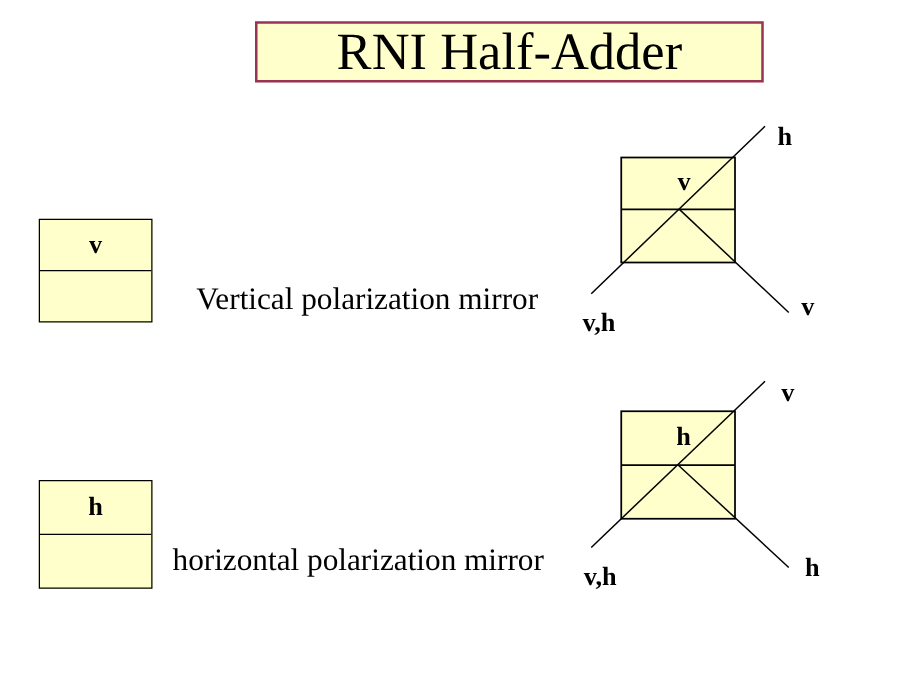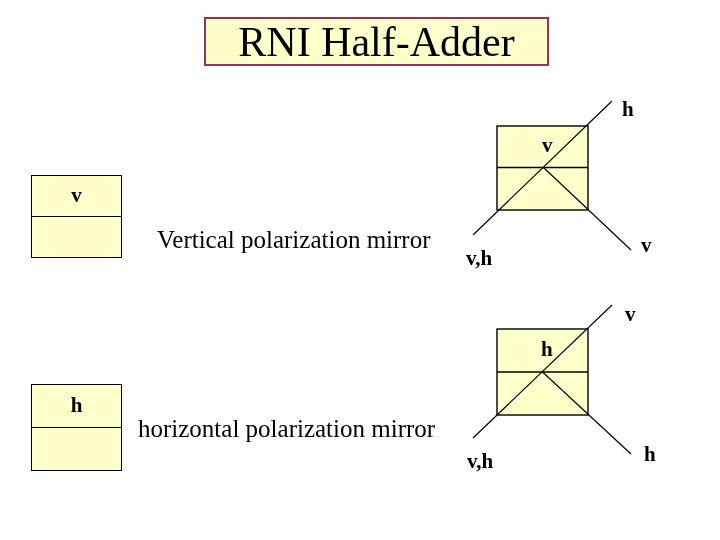--- a/index.html
+++ b/index.html
@@ -21,21 +21,21 @@
     width: 720px; height: 540px;
   }
   .overlay {
     position: absolute;
     left: 0; top: 0;
     width: 720px; height: 540px;
   }
   .title-box {
     position: absolute;
     left: 204px; top: 17px;
-    width: 345px; height: 49px;
+    width: 407px; height: 49px;
     box-sizing: border-box;
     background: #FFFFCC;
     border: 2px solid #993355;
     display: flex;
     align-items: center;
     justify-content: center;
   }
   .title-text {
     font-size: 42px;
     line-height: 1;
@@ -63,21 +63,21 @@
   #state-box-v { top: 175px; height: 83px; }
   #state-box-h { top: 384px; height: 87px; }
   .caption {
     position: absolute;
     font-weight: normal;
     font-size: 25px;
     line-height: 1;
     white-space: nowrap;
   }
   #caption-v { left: 157px; top: 227px; }
-  #caption-h { left: 138px; top: 416px; }
+  #caption-h { left: 138px; top: 436px; }
   .beam-label {
     position: absolute;
     font-weight: bold;
     font-size: 21px;
     line-height: 1;
     white-space: nowrap;
   }
   .state-label {
     font-weight: bold;
     font-size: 21px;

